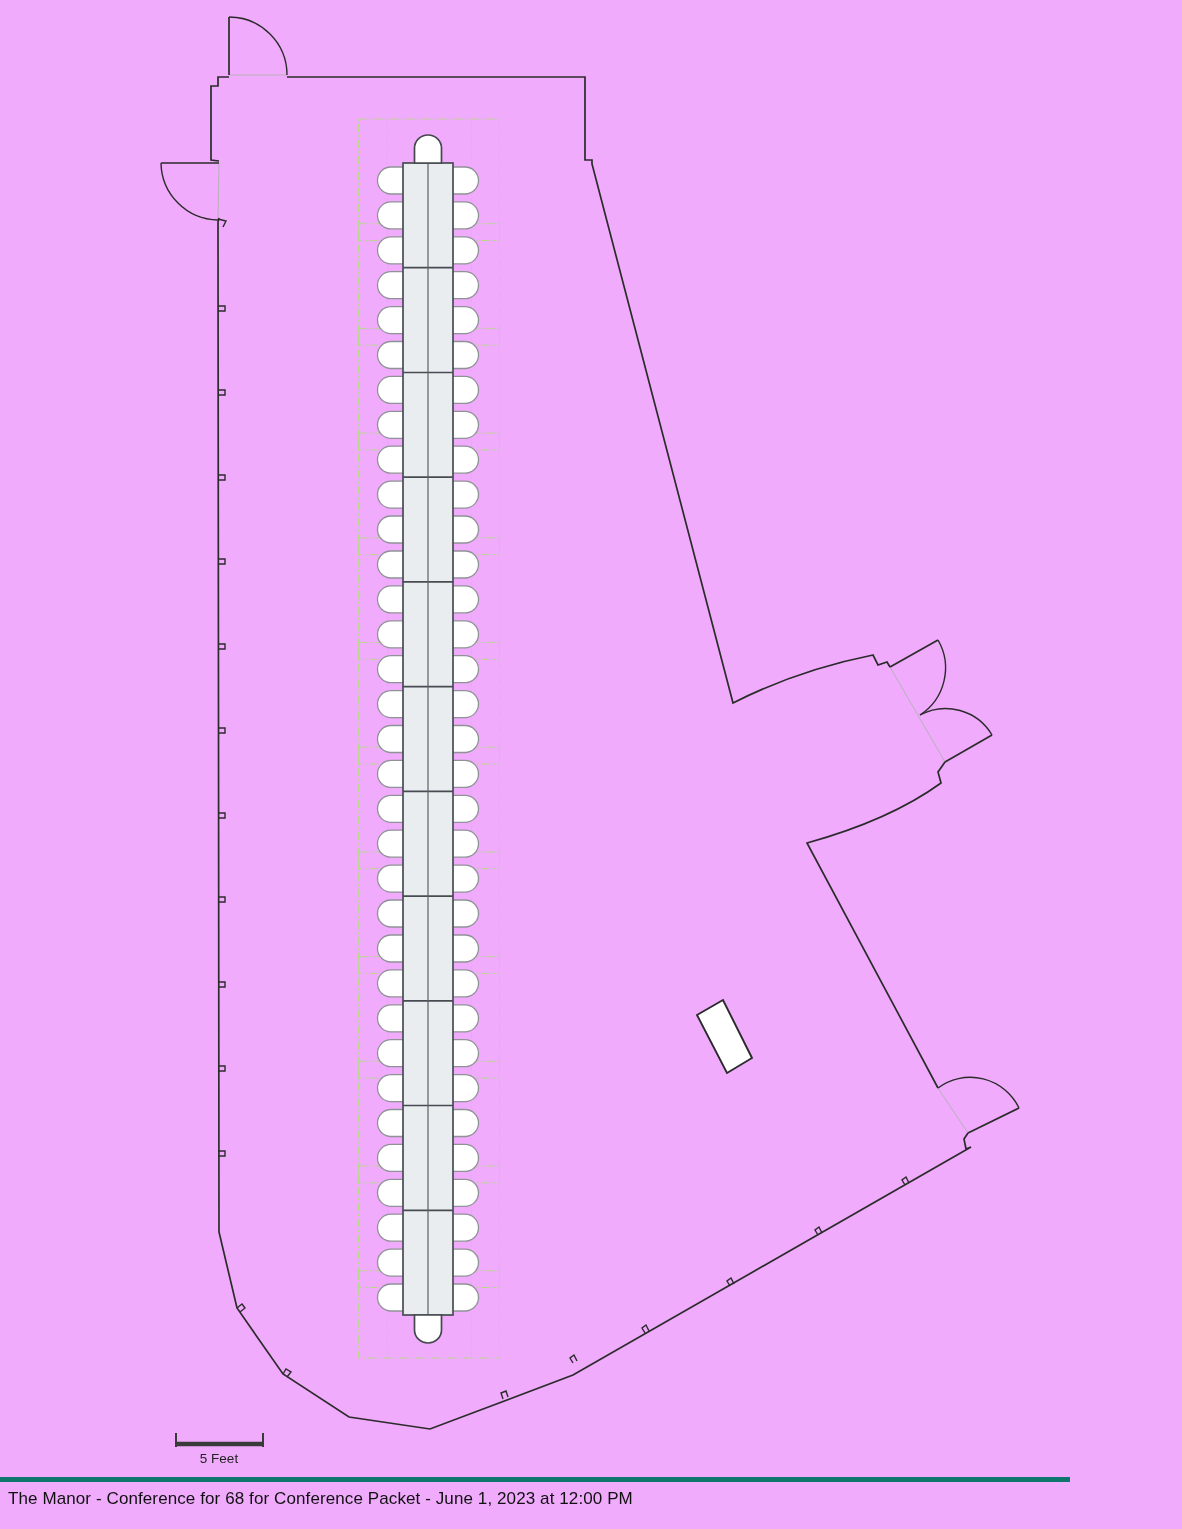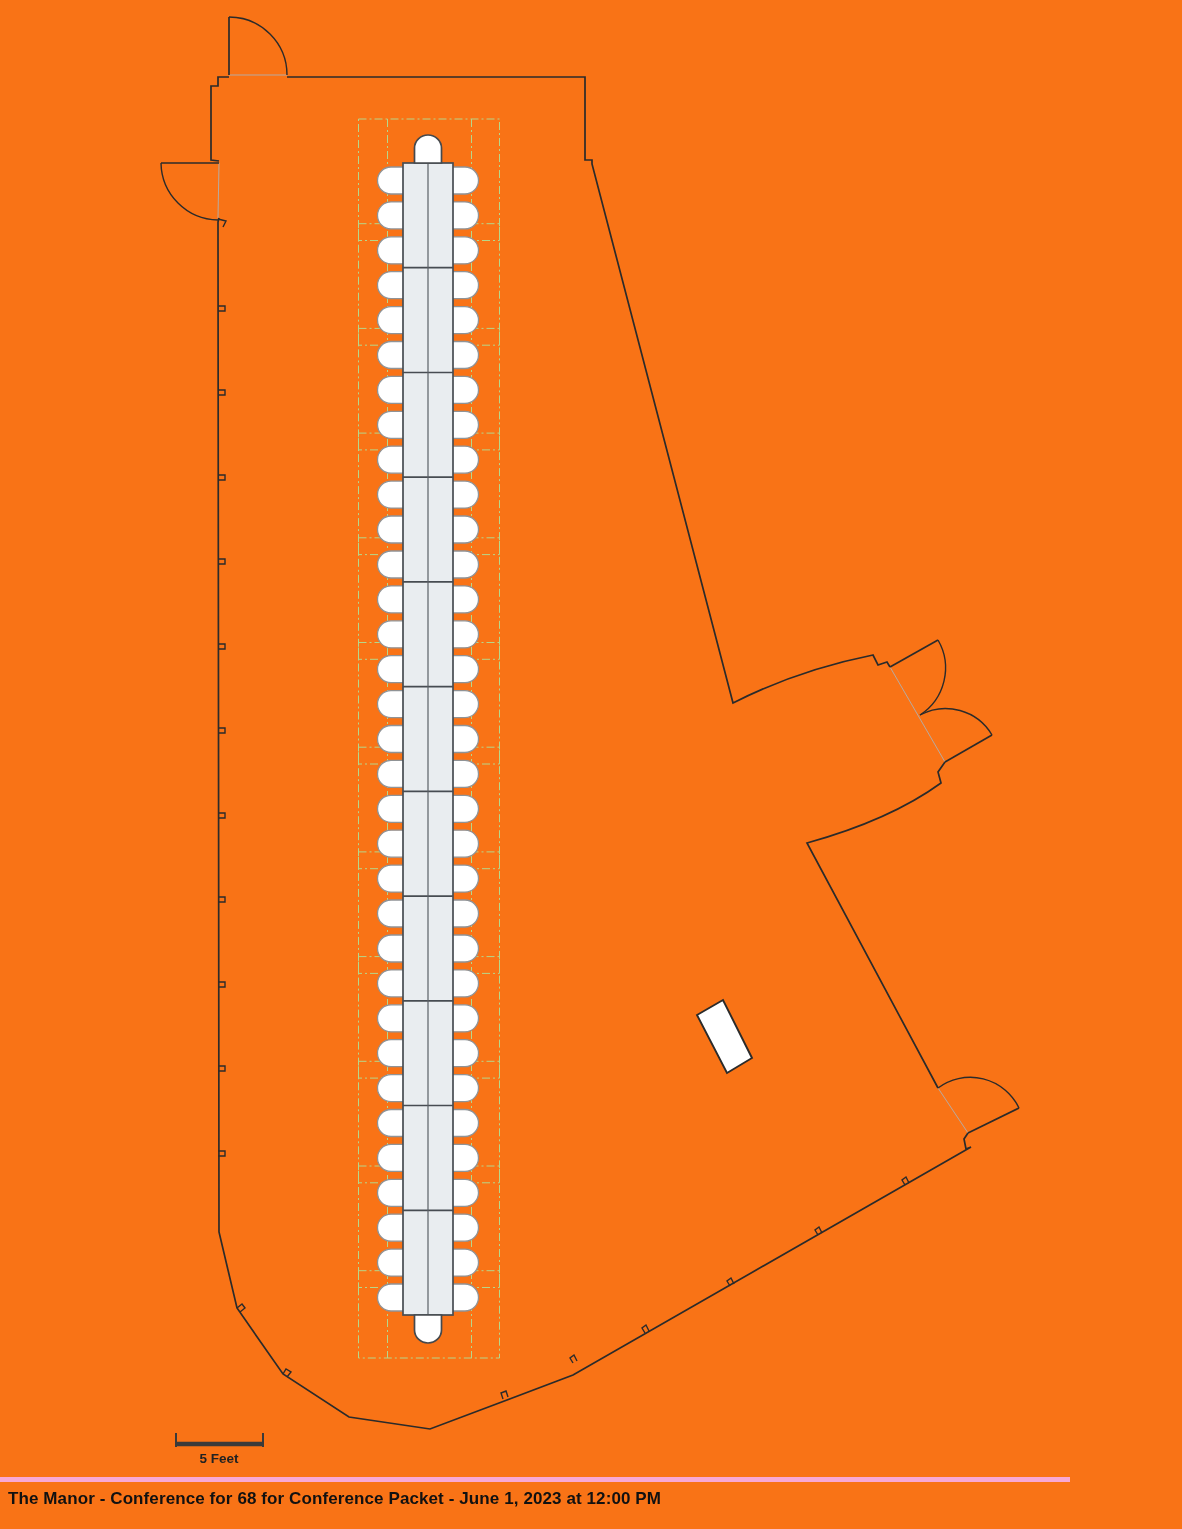--- a/index.html
+++ b/index.html
@@ -1,19 +1,19 @@
 <!DOCTYPE html>
 <html><head>
 <meta charset="utf-8">
 <style>
   html,body{margin:0;padding:0;background:#ffffff;}
   body{width:1182px;height:1529px;position:relative;font-family:"Liberation Sans",sans-serif;}
-  .page{position:absolute;inset:0;background:#f97316;overflow:hidden;font-weight:bold;}
+  .page{position:absolute;inset:0;background:#f0abfc;overflow:hidden;}
   svg{display:block;}
-  .footer{position:absolute;left:0;top:1477px;width:1070px;border-top:5px solid #f9a8d4;}
+  .footer{position:absolute;left:0;top:1477px;width:1070px;border-top:5px solid #0f766e;}
   .footer-title{padding:7px 0 0 8px;font-size:17px;color:#111111;letter-spacing:0.1px;}
   .scale-label{font-size:13.5px;fill:#222222;}
 </style>
 </head>
 <body>
 
 <div class="page">
   <svg id="plan-svg" width="1182" height="1477" viewBox="0 0 1182 1477">
     <g id="g-zones">
         <rect x="358.5" y="119.0" width="141" height="121.5" fill="none" stroke="#b6d78a" stroke-width="1" stroke-dasharray="8 3 2 3"></rect>

